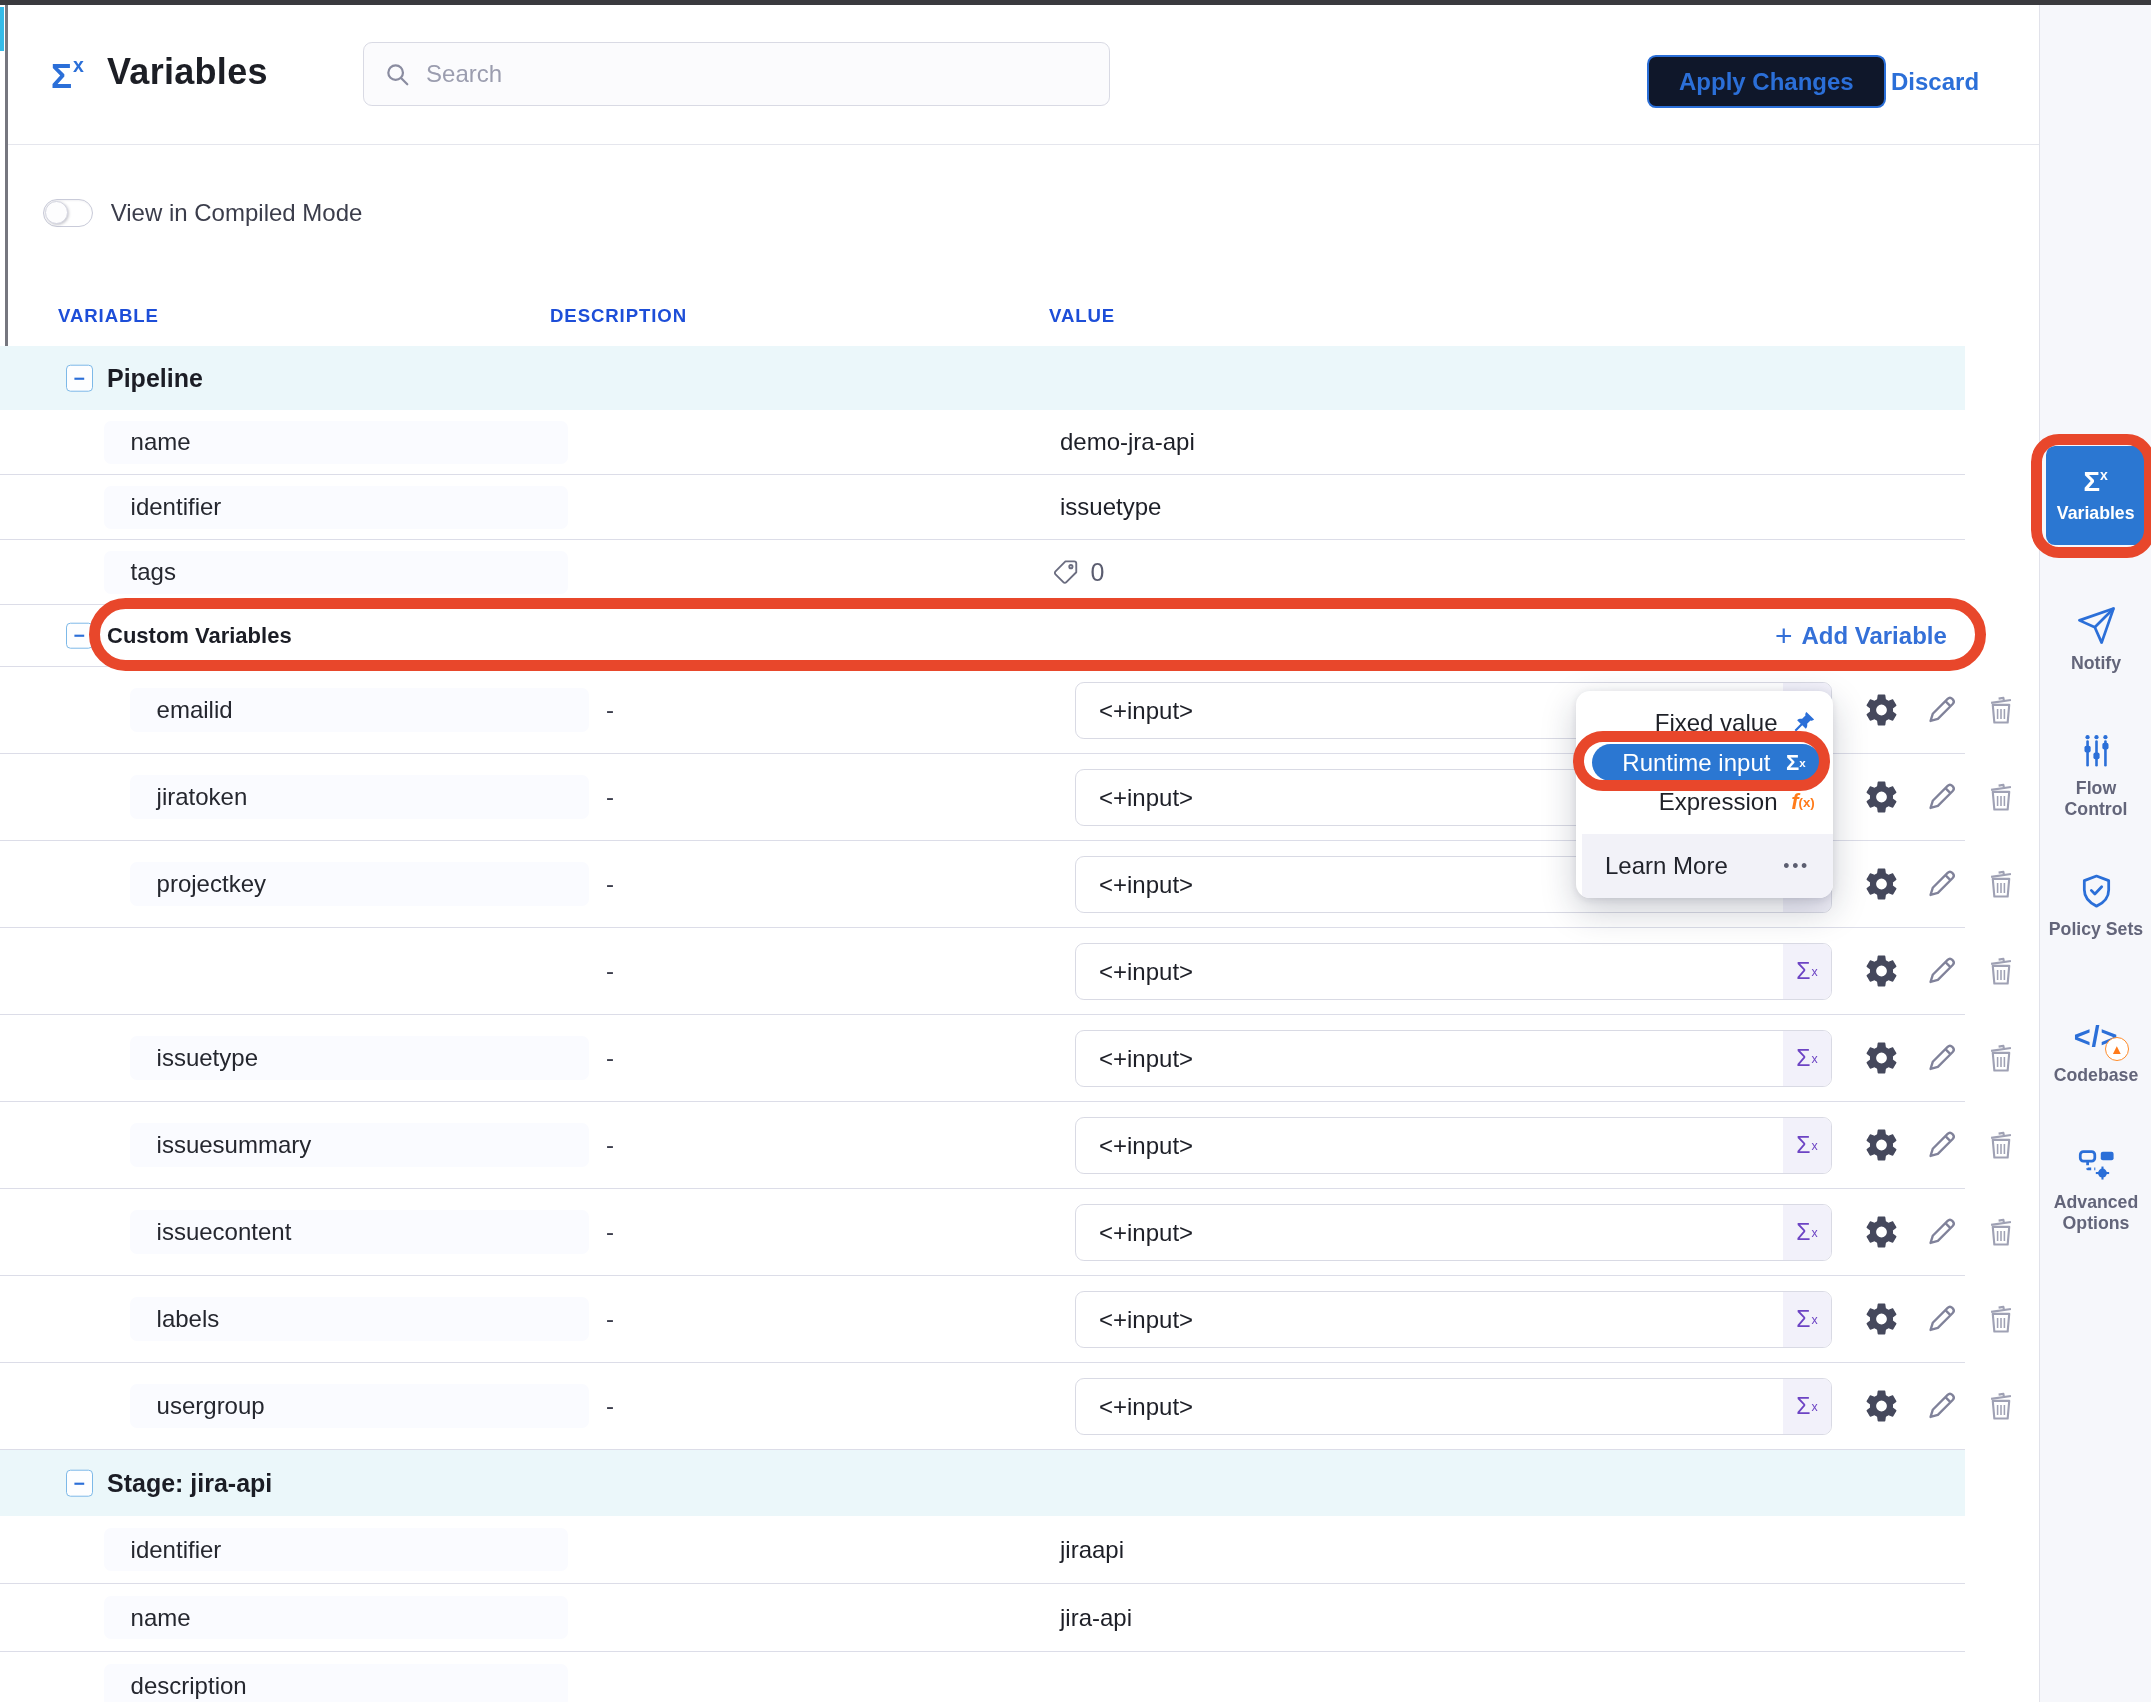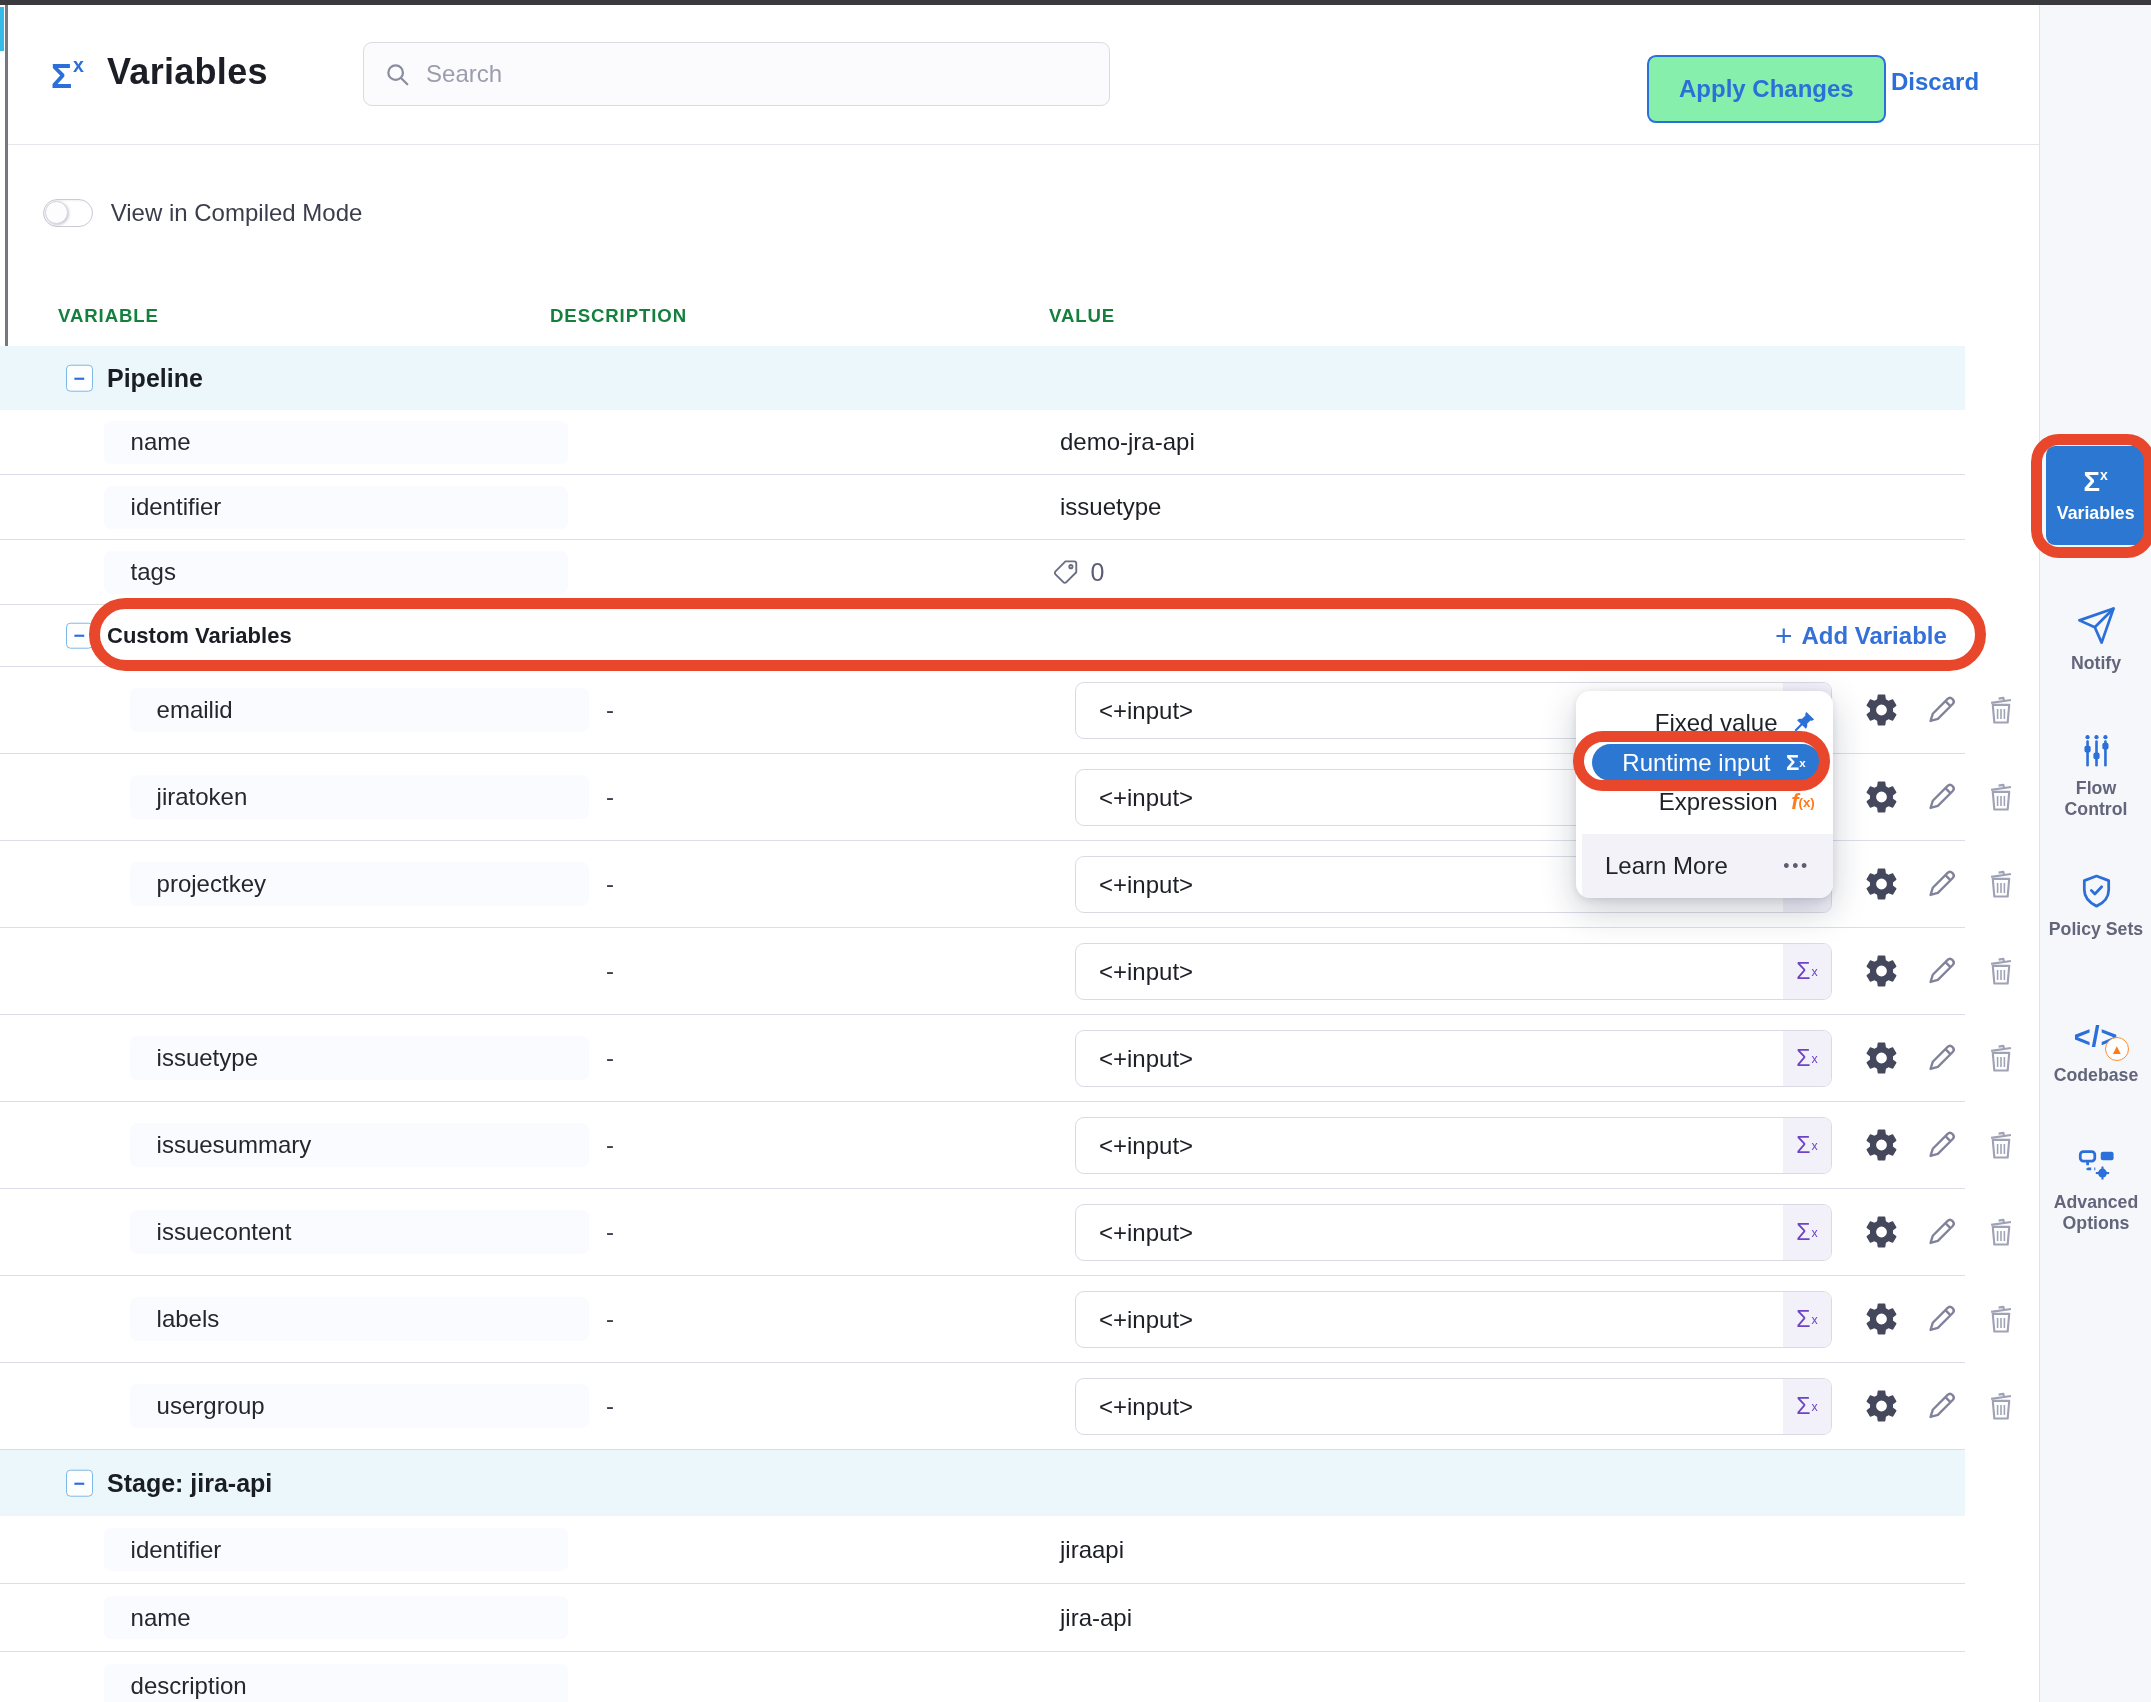--- a/index.html
+++ b/index.html
@@ -14,32 +14,32 @@
 
   
   .header{position:absolute;left:8px;top:5.3px;width:2031px;height:140px;background:#fff;border-bottom:0.9px solid #e5e6ed;}
   .title-sigma{position:absolute;left:43px;top:51px;font-size:35px;font-weight:700;color:#2b6fd8;line-height:1;}
   .title-sigma sup{font-size:19.5px;font-weight:700;vertical-align:16px;margin-left:0.9px;}
   .page-title{position:absolute;left:99px;top:46px;font-size:36px;font-weight:700;color:#1c1e25;letter-spacing:0.3px;}
   .searchbox{position:absolute;left:355px;top:37px;width:747px;height:64px;background:#fbfbfd;border:1.8px solid #d9dae4;border-radius:8.9px;display:flex;align-items:center;padding:0 19.5px;}
   .searchbox svg{flex:0 0 auto;}
   .searchbox input{border:none;outline:none;background:transparent;font-size:24px;color:#3c3e4c;margin-left:14px;width:100%;font-family:inherit;}
   .searchbox input::placeholder{color:#9b9daf;}
-  .apply-btn{position:absolute;left:1639px;top:50px;height:68px;padding:0 30px;border:2.7px solid #2b6fd8;border-radius:8.9px;background:#86efac;color:#2b6fd8;font-size:24px;font-weight:700;display:flex;align-items:center;cursor:pointer;font-family:inherit;}
+  .apply-btn{position:absolute;left:1639px;top:50px;height:53px;padding:0 30px;border:2.7px solid #2b6fd8;border-radius:8.9px;background:#0f172a;color:#2b6fd8;font-size:24px;font-weight:700;display:flex;align-items:center;cursor:pointer;font-family:inherit;}
   .discard-btn{position:absolute;left:1883px;top:50px;height:53px;display:flex;align-items:center;color:#2b6fd8;font-size:24px;font-weight:600;cursor:pointer;}
 
   
   .toggle-row{position:absolute;left:43px;top:199px;display:flex;align-items:center;}
   .toggle{width:50px;height:28px;border:1.8px solid #c9cbd9;border-radius:14px;background:#fff;position:relative;box-shadow:inset 0 0.9px 1.8px rgba(30,32,60,.06);}
   .toggle .knob{position:absolute;left:0.9px;top:0.9px;width:23px;height:23px;border-radius:50%;background:#fdfdfe;border:0.9px solid #d4d5e0;box-shadow:0.9px 0.9px 2.7px rgba(30,32,60,.25);}
   .toggle-label{margin-left:17.7px;font-size:24px;color:#3b3d4b;}
 
   
   .col-headers{position:absolute;left:0;top:305px;width:1965px;height:30px;}
-  .col-headers span{position:absolute;top:0;font-size:18.6px;font-weight:700;color:#15803d;letter-spacing:0.9px;}
+  .col-headers span{position:absolute;top:0;font-size:18.6px;font-weight:700;color:#1d4ed8;letter-spacing:0.9px;}
   .col-var{left:58px;} .col-desc{left:550px;} .col-val{left:1049px;}
 
   
   .table{position:absolute;left:0;top:346px;width:1965px;}
   .row{position:relative;border-bottom:0.9px solid #dcdde8;background:#fff;}
   .s-pipeline .row{height:65px;}
   .s-custom .row{height:87px;}
   .s-stage .row{height:68px;}
   .band{position:relative;}
   .s-pipeline .band{height:64px;background:#ebf7fa;}

